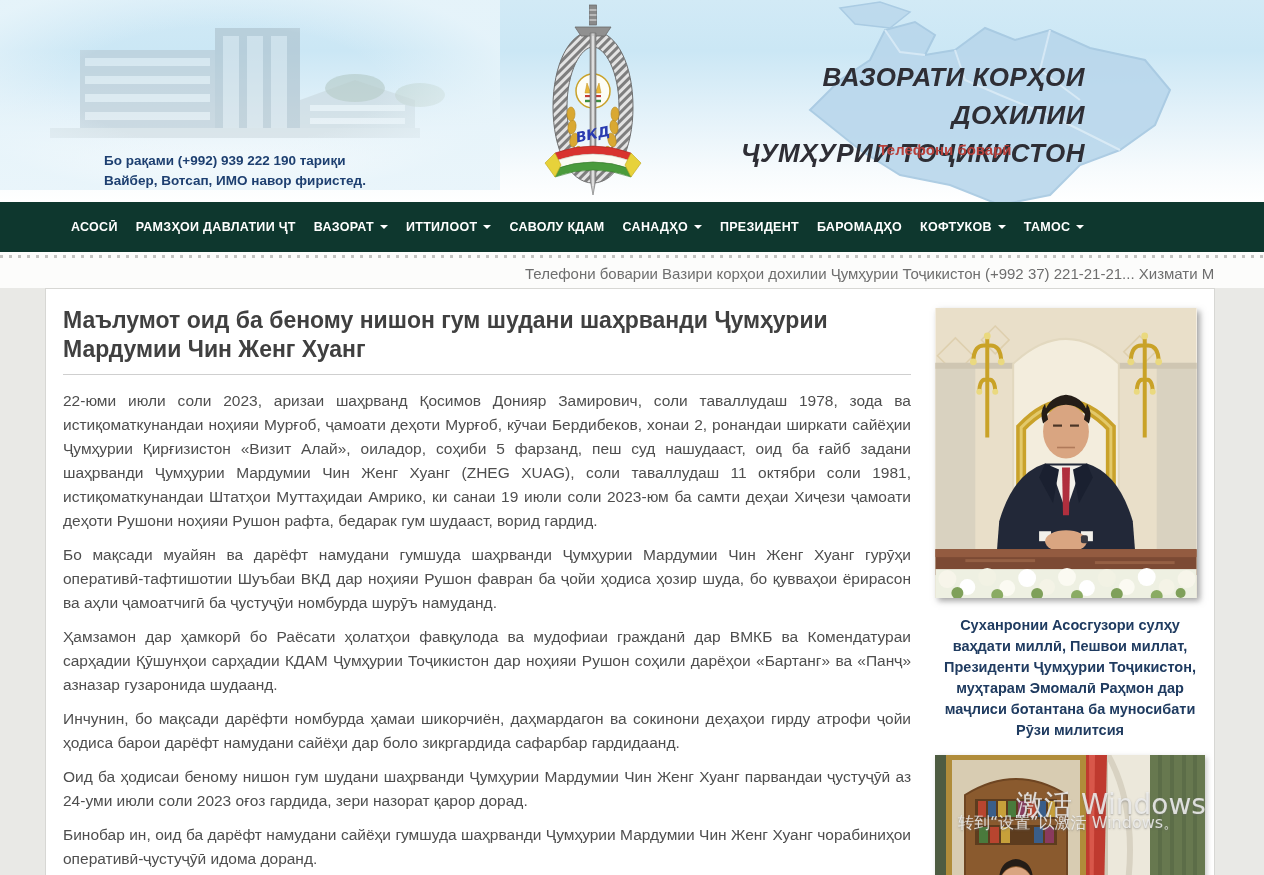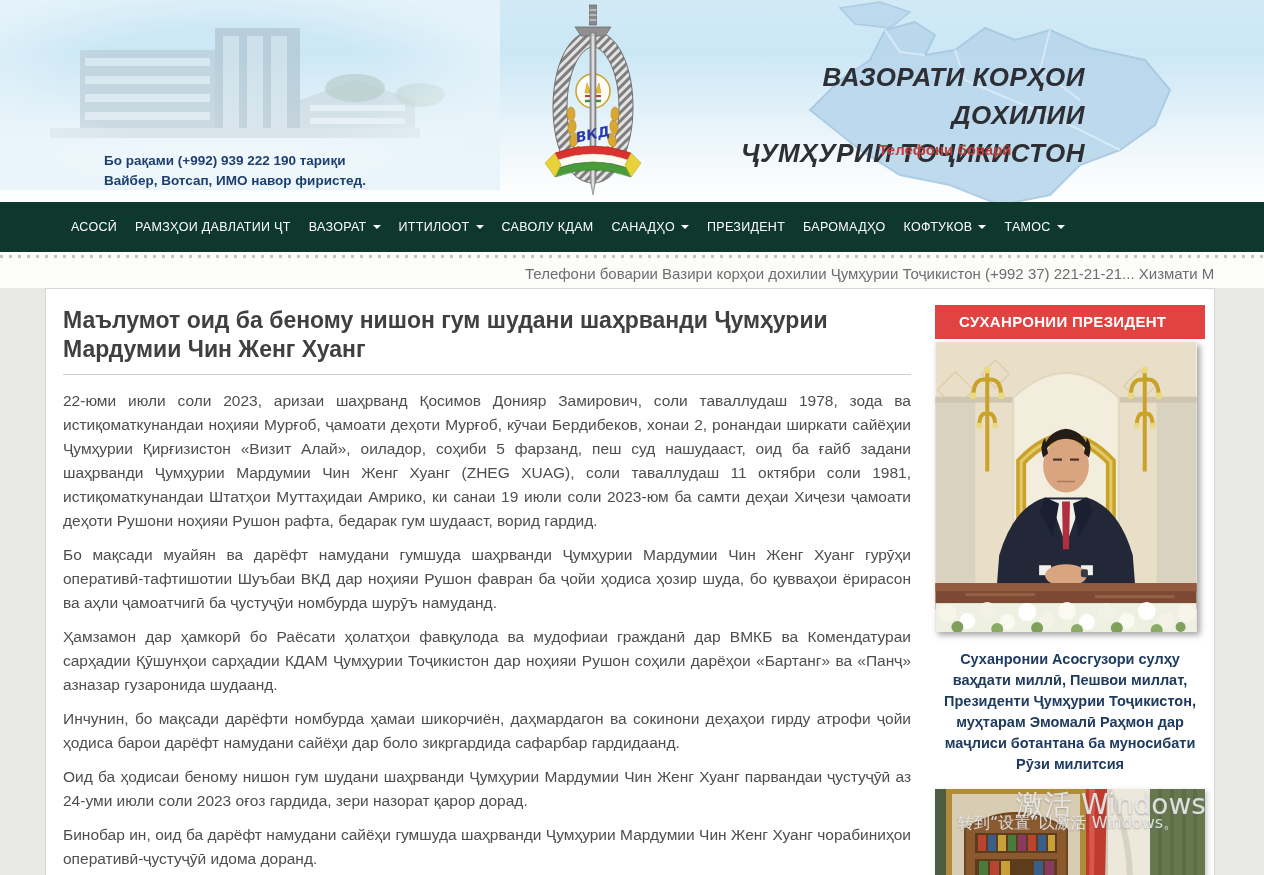--- a/index.html
+++ b/index.html
@@ -29,21 +29,21 @@
     position:absolute;left:104px;top:151px;width:300px;
     font-weight:700;font-size:13.5px;line-height:20px;color:#1d3f70;
   }
   .emblem{position:absolute;left:541px;top:3px;width:104px;height:198px;z-index:5;}
   
   .nav{
     position:absolute;left:0;top:202px;width:1264px;height:50px;background:#0e372e;
     display:flex;align-items:center;padding-left:62px;box-sizing:border-box;z-index:4;
   }
   .nav-item{
-    color:#ffffff;font-weight:400;font-size:12.5px;letter-spacing:.3px;
+    color:#ffffff;font-weight:700;font-size:12.5px;letter-spacing:.3px;
     padding:8px 9px;white-space:nowrap;cursor:pointer;display:flex;align-items:center;
   }
   .caret{display:inline-block;margin-left:6px;width:0;height:0;
     border-left:4px solid transparent;border-right:4px solid transparent;border-top:4px solid #fff;}
   
   .dotrow{
     position:absolute;left:0;top:252px;width:1264px;height:10px;background:#fcfcfb;
     background-image:repeating-linear-gradient(90deg,#c3c3c1 0 3px,transparent 3px 9px);
     background-size:9px 3px;background-repeat:repeat-x;background-position:0 3px;
   }
@@ -235,21 +235,20 @@
   <hr>
   <p>22-юми июли соли 2023, аризаи шаҳрванд Қосимов Донияр Замирович, соли таваллудаш 1978, зода ва истиқоматкунандаи ноҳияи Мурғоб, ҷамоати деҳоти Мурғоб, кӯчаи Бердибеков, хонаи 2, ронандаи ширкати сайёҳии Ҷумҳурии Қирғизистон «Визит Алай», оиладор, соҳиби 5 фарзанд, пеш суд нашудааст, оид ба ғайб задани шаҳрванди Ҷумҳурии Мардумии Чин Женг Хуанг (ZHEG XUAG), соли таваллудаш 11 октябри соли 1981, истиқоматкунандаи Штатҳои Муттаҳидаи Амрико, ки санаи 19 июли соли 2023-юм ба самти деҳаи Хиҷези ҷамоати деҳоти Рушони ноҳияи Рушон рафта, бедарак гум шудааст, ворид гардид.</p>
   <p>Бо мақсади муайян ва дарёфт намудани гумшуда шаҳрванди Ҷумҳурии Мардумии Чин Женг Хуанг гурӯҳи оперативӣ-тафтишотии Шуъбаи ВКД дар ноҳияи Рушон фавран ба ҷойи ҳодиса ҳозир шуда, бо қувваҳои ёрирасон ва аҳли ҷамоатчигӣ ба ҷустуҷӯи номбурда шурӯъ намуданд.</p>
   <p>Ҳамзамон дар ҳамкорӣ бо Раёсати ҳолатҳои фавқулода ва мудофиаи гражданӣ дар ВМКБ ва Комендатураи сарҳадии Қӯшунҳои сарҳадии КДАМ Ҷумҳурии Тоҷикистон дар ноҳияи Рушон соҳили дарёҳои «Бартанг» ва «Панҷ» азназар гузаронида шудаанд.</p>
   <p>Инчунин, бо мақсади дарёфти номбурда ҳамаи шикорчиён, даҳмардагон ва сокинони деҳаҳои гирду атрофи ҷойи ҳодиса барои дарёфт намудани сайёҳи дар боло зикргардида сафарбар гардидаанд.</p>
   <p>Оид ба ҳодисаи беному нишон гум шудани шаҳрванди Ҷумҳурии Мардумии Чин Женг Хуанг парвандаи ҷустуҷӯӣ аз 24-уми июли соли 2023 оғоз гардида, зери назорат қарор дорад.</p>
   <p>Бинобар ин, оид ба дарёфт намудани сайёҳи гумшуда шаҳрванди Ҷумҳурии Мардумии Чин Женг Хуанг чорабиниҳои оперативӣ-ҷустуҷӯӣ идома доранд.</p>
 </div>
 
 <aside class="sidebar">
-  <div class="sidebar-header">СУХАНРОНИИ ПРЕЗИДЕНТ</div>
 
   <svg class="president-photo" viewBox="0 0 262 291">
     <rect width="262" height="291" fill="#e9dfc9"></rect>
     <g stroke="#dbcba6" stroke-width="1.5" opacity=".8">
       <path d="M20 30 l18 18 l-18 18 l-18 -18 Z M60 18 l14 14 l-14 14 l-14 -14 Z M205 28 l16 16 l-16 16 l-16 -16 Z M240 60 l12 12 l-12 12 l-12 -12 Z" fill="none"></path>
     </g>
     <rect x="0" y="55" width="40" height="236" fill="#d9d2c0"></rect>
     <rect x="222" y="55" width="40" height="236" fill="#d9d2c0"></rect>
     <rect x="0" y="55" width="262" height="6" fill="#cfc6b2"></rect>
     <path d="M78 236 L78 56 Q131 6 184 56 L184 236 Z" fill="#f3eddd" stroke="#e2d8bf" stroke-width="2"></path>

